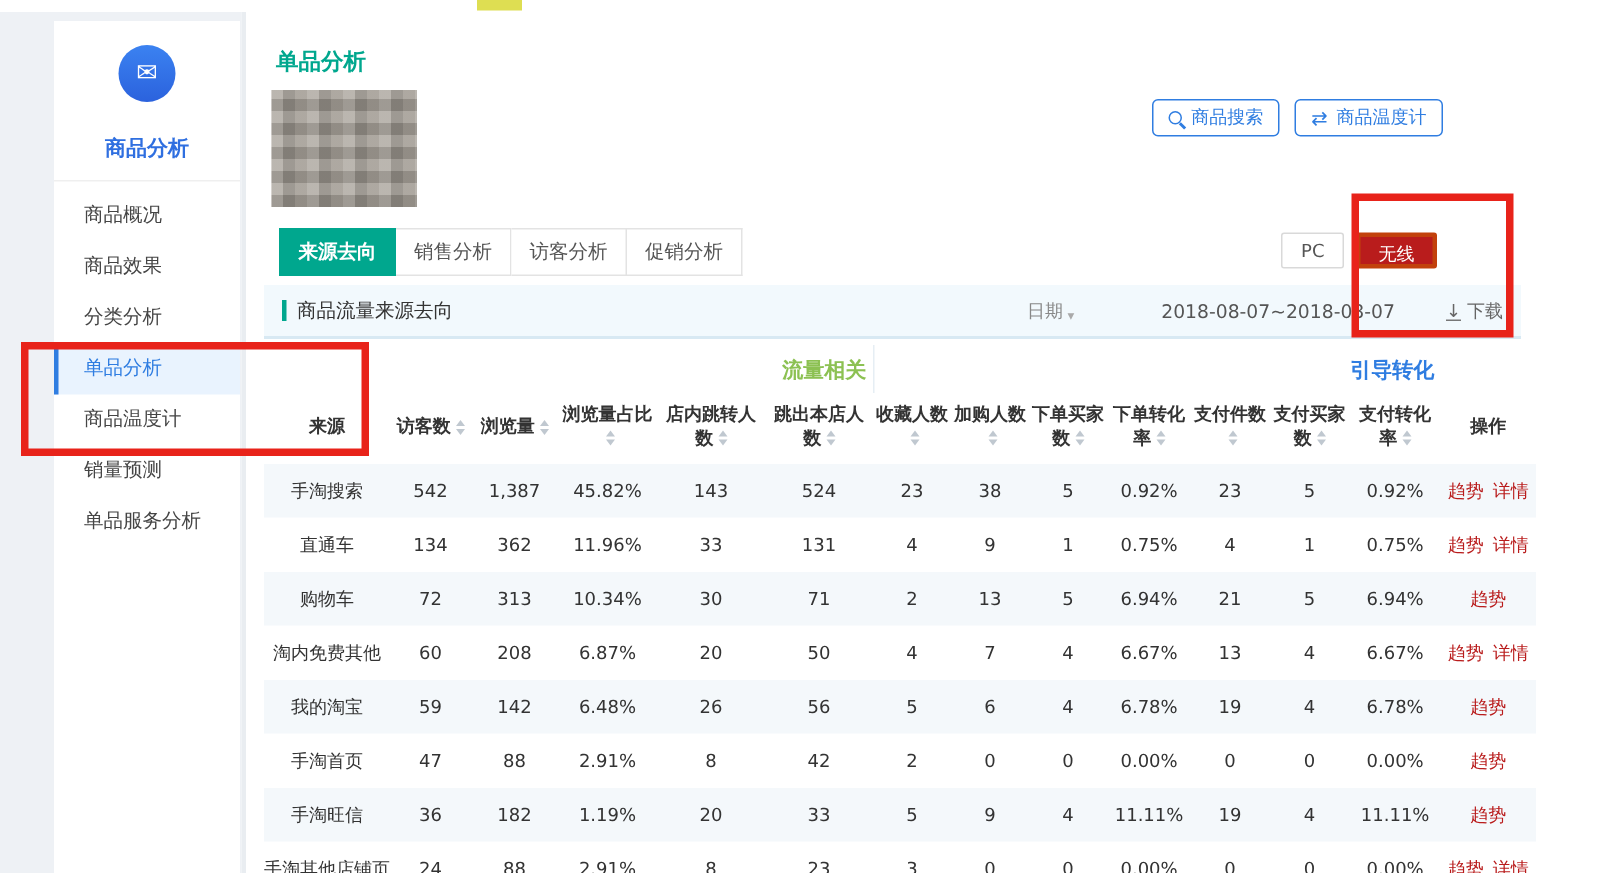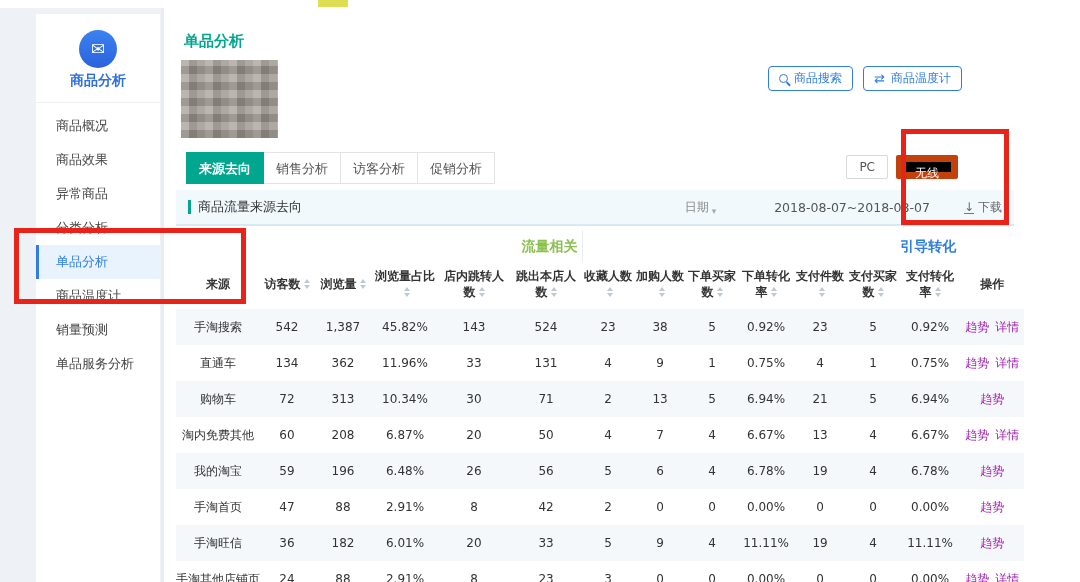--- a/index.html
+++ b/index.html
@@ -12,21 +12,21 @@
   .top-chip{position:absolute;left:318px;top:0;width:30px;height:7px;background:#dede52}
 
   
   .leftband{position:absolute;left:0;top:8px;width:161px;height:574px;background:#eef1f5}
   .v-divider{position:absolute;left:161px;top:8px;width:3px;height:574px;background:#e9edf1}
   .sidebar{position:absolute;left:36px;top:14px;width:124px;height:568px;background:#fff}
   .logo-wrap{padding:16px 0 12px;text-align:center;border-bottom:1px solid #efefef}
   .logo-circle{width:38px;height:38px;border-radius:50%;
     background:linear-gradient(180deg,#3b82f1,#2b62dd);margin:0 auto;
     display:flex;align-items:center;justify-content:center;color:#fff;font-size:17px}
-  .logo-label{margin-top:4px;color:#2f6fe0;font-size:14px;font-weight:bold}
+  .logo-label{margin-top:22px;color:#2f6fe0;font-size:14px;font-weight:bold}
   .side-menu{padding-top:6px}
   .side-item{height:34px;line-height:34px;padding-left:20px;font-size:13px;color:#454545;cursor:pointer}
   .side-item.active{background:#e9f3fe;color:#2f7de1;border-left:3px solid #2f7de1;padding-left:17px}
 
   
   .main{position:absolute;left:164px;top:8px;width:916px;height:574px;background:#fff}
   .page-title{position:absolute;left:20px;top:24px;font-size:15px;font-weight:bold;color:#00a78e}
 
   .product{position:absolute;left:17px;top:52px;display:flex}
   .pix{width:97px;height:78px;flex:none;
@@ -50,21 +50,21 @@
 
   .tabs{position:absolute;left:22px;top:144px;display:flex}
   .tab{min-width:74px;padding:0 12px;height:32px;line-height:32px;text-align:center;font-size:13px;
     color:#555;background:#fff;border:1px solid #e3e3e3;border-left:none;cursor:pointer;white-space:nowrap}
   .tab:first-child{border-left:1px solid #e3e3e3}
   .tab.active{background:#00a78e;border-color:#00a78e;color:#fff;font-weight:bold}
 
   .device-toggle{position:absolute;top:147px;right:122px;display:flex;gap:8px}
   .dev-btn{height:24px;padding:0 12px;font-size:12px;line-height:22px;border-radius:2px;cursor:pointer;white-space:nowrap}
   .dev-pc{background:#fff;border:1px solid #d9d9d9;color:#555}
-  .dev-wl{background:#000000;border:7px solid #c2410c;color:#fff}
+  .dev-wl{background:#b91c1c;border:3px solid #c2410c;color:#fff}
 
   .section-bar{position:absolute;left:12px;right:66px;top:182px;height:36px;background:#f2f9fd;
     border-bottom:2px solid #d8e9f3;display:flex;align-items:center;padding:0 12px}
   .sec-marker{width:3px;height:14px;background:#00a78e;margin-right:7px;flex:none}
   .sec-title{font-size:13px;font-weight:normal;color:#333;flex:1;white-space:nowrap}
   .date-label{font-size:12px;color:#888;display:flex;align-items:flex-end;gap:3px;cursor:pointer;white-space:nowrap}
   .caret{font-size:9px;color:#aaa}
   .date-range{font-size:12.5px;color:#555;margin:0 34px 0 58px;white-space:nowrap}
   .download{display:flex;align-items:center;gap:4px;font-size:12px;color:#666;cursor:pointer;white-space:nowrap}
   .dl-icon{font-size:12px;color:#666;line-height:1;border-bottom:1.5px solid #777}
@@ -76,21 +76,21 @@
   .group.traffic{color:#8cc152}
   .group.conv{color:#2f7de1;border-left:1px solid #e6eef4}
   .col-head{font-weight:bold;color:#333;text-align:center;padding:7px 1px 9px;line-height:1.3;vertical-align:middle}
   .sort{display:inline-flex;flex-direction:column;gap:2px;margin-left:3px;vertical-align:middle;cursor:pointer}
   .sort i{display:block;width:0;height:0;border-left:3.5px solid transparent;border-right:3.5px solid transparent}
   .sort .up{border-bottom:4px solid #c0c8d0}
   .sort .dn{border-top:4px solid #c0c8d0}
   tbody tr:nth-child(odd){background:#f4f8fb}
   .cell{height:36px;text-align:center;color:#333;white-space:nowrap}
   .actions{white-space:nowrap}
-  .actions .link{color:#a21caf;text-decoration:none;margin:0 3px;cursor:pointer}
+  .actions .link{color:#b91c1c;text-decoration:none;margin:0 3px;cursor:pointer}
 
   
   .red-box{position:absolute;border:5px solid #e8231a;pointer-events:none;background:transparent}
   .box1{left:14px;top:228px;width:232px;height:76px}
   .box2{left:901px;top:129px;width:108px;height:96px}
 </style>
 </head>
 <body>
 
 <div class="screen">
@@ -102,21 +102,20 @@
   <div class="leftband"></div>
 
   <aside class="sidebar">
     <div class="logo-wrap">
       <div class="logo-circle">✉</div>
       <div class="logo-label">商品分析</div>
     </div>
     <nav class="side-menu">
         <div class="side-item">商品概况</div>
         <div class="side-item">商品效果</div>
-        <div class="side-item">异常商品</div>
         <div class="side-item">分类分析</div>
         <div class="side-item active">单品分析</div>
         <div class="side-item">商品温度计</div>
         <div class="side-item">销量预测</div>
         <div class="side-item">单品服务分析</div>
       </nav>
   </aside>
 
   <div class="v-divider"></div>
 
@@ -304,21 +303,21 @@
               <td class="cell">4</td>
               <td class="cell">6.67%</td>
               <td class="cell">13</td>
               <td class="cell">4</td>
               <td class="cell">6.67%</td>
               <td class="cell actions"><a class="link">趋势</a><a class="link">详情</a></td>
             </tr>
             <tr>
               <td class="cell source">我的淘宝</td>
               <td class="cell">59</td>
-              <td class="cell">196</td>
+              <td class="cell">142</td>
               <td class="cell">6.48%</td>
               <td class="cell">26</td>
               <td class="cell">56</td>
               <td class="cell">5</td>
               <td class="cell">6</td>
               <td class="cell">4</td>
               <td class="cell">6.78%</td>
               <td class="cell">19</td>
               <td class="cell">4</td>
               <td class="cell">6.78%</td>
@@ -337,21 +336,21 @@
               <td class="cell">0.00%</td>
               <td class="cell">0</td>
               <td class="cell">0</td>
               <td class="cell">0.00%</td>
               <td class="cell actions"><a class="link">趋势</a></td>
             </tr>
             <tr>
               <td class="cell source">手淘旺信</td>
               <td class="cell">36</td>
               <td class="cell">182</td>
-              <td class="cell">6.01%</td>
+              <td class="cell">1.19%</td>
               <td class="cell">20</td>
               <td class="cell">33</td>
               <td class="cell">5</td>
               <td class="cell">9</td>
               <td class="cell">4</td>
               <td class="cell">11.11%</td>
               <td class="cell">19</td>
               <td class="cell">4</td>
               <td class="cell">11.11%</td>
               <td class="cell actions"><a class="link">趋势</a></td>

